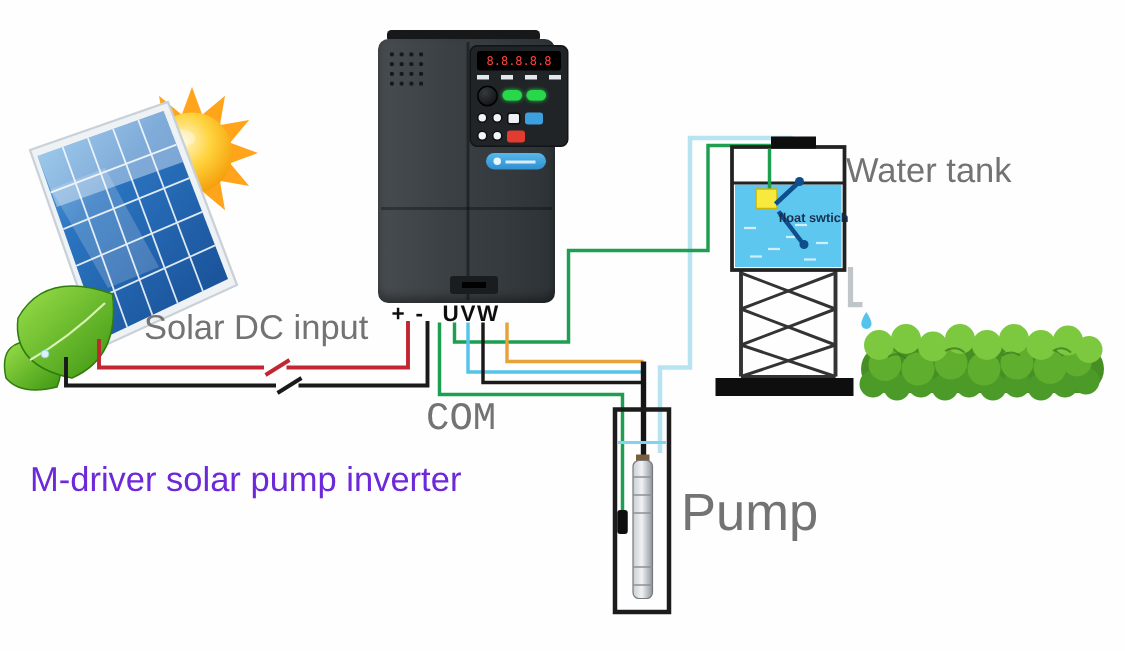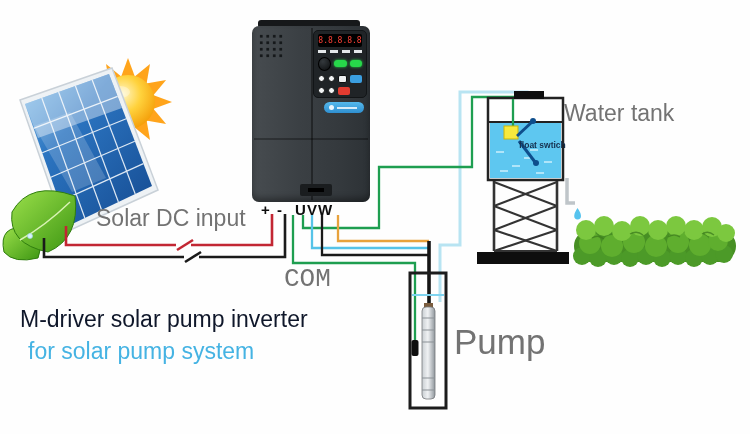--- a/index.html
+++ b/index.html
@@ -5,35 +5,35 @@
   html,body{margin:0;padding:0;background:#ffffff;}
   #stage{position:relative;width:750px;height:434px;background:#fefefe;overflow:hidden;
          font-family:"Liberation Sans","DejaVu Sans",sans-serif;}
   #art{position:absolute;left:0;top:0;}
   .label{position:absolute;color:#737373;white-space:nowrap;line-height:1;}
   .lbl-solar{left:96px;top:207px;font-size:23px;}
   .lbl-com{left:284px;top:266px;font-size:26px;font-family:Liberation Mono, monospace;}
   .lbl-pump{left:454px;top:324px;font-size:35px;}
   .lbl-tank{left:564px;top:102px;font-size:23px;}
   .lbl-float{left:519px;top:141px;font-size:8.5px;color:#16304e;font-weight:bold;}
-  .lbl-cap1{left:20px;top:308px;font-size:23px;color:#0f172a;}
+  .lbl-cap1{left:20px;top:308px;font-size:23px;color:#6d28d9;}
   .lbl-cap2{left:28px;top:340px;font-size:23px;color:#45b3e3;}
   .term{position:absolute;top:201px;font-size:15px;font-weight:bold;color:#0d0d0d;}
   .t0{left:261px;} .t1{left:277px;} .t2{left:295px;} .t3{left:307px;} .t4{left:318px;}
 
   
   .inv-top{position:absolute;left:258px;top:20px;width:102px;height:8px;background:#16181a;border-radius:3px;}
   .inverter{position:absolute;left:252px;top:26px;width:118px;height:176px;border-radius:7px;
             background:linear-gradient(90deg,#474c50 0%,#3b4044 40%,#34393d 75%,#2d3236 100%);
             box-shadow:inset 0 -4px 6px rgba(0,0,0,.35);}
   .inv-seam-v{position:absolute;left:59px;top:2px;width:2px;height:172px;background:rgba(0,0,0,.38);}
   .inv-seam-h{position:absolute;left:2px;top:112px;width:114px;height:2px;background:rgba(0,0,0,.30);}
   .inv-vents{position:absolute;left:6px;top:7px;width:26px;height:26px;
              background-image:radial-gradient(#15181a 1.3px,transparent 1.5px);background-size:6.5px 6.5px;}
-  .keypad{position:absolute;left:61px;top:4px;width:54px;height:68px;background:#202427;
+  .keypad{position:absolute;left:61px;top:4px;width:66px;height:68px;background:#202427;
           border:1px solid #121517;border-radius:5px;box-sizing:border-box;padding:3px 4px;}
   .kp-display{width:100%;height:13px;background:#000;border-radius:2px;color:#ff4136;
               font-family:"DejaVu Sans Mono","Liberation Mono",monospace;font-size:8px;
               line-height:13px;text-align:center;letter-spacing:0;}
   .kp-dashes{display:flex;justify-content:space-between;margin-top:3px;}
   .kp-dashes i{display:block;width:8px;height:2.5px;background:#e4e8ea;}
   .kp-row{display:flex;align-items:center;margin-top:4px;gap:3px;}
   .knob{width:14px;height:14px;border-radius:50%;background:radial-gradient(circle at 35% 30%,#34393d,#0b0d0e);
         border:1px solid #000;box-sizing:border-box;}
   .btn-green{width:13px;height:7px;border-radius:4px;background:#27d84a;box-shadow:0 0 3px #27d84a;}
@@ -288,14 +288,13 @@
   <span class="term t2">U</span>
   <span class="term t3">V</span>
   <span class="term t4">W</span>
 
   <div class="label lbl-solar">Solar DC input</div>
   <div class="label lbl-com">COM</div>
   <div class="label lbl-pump">Pump</div>
   <div class="label lbl-tank">Water tank</div>
   <div class="label lbl-float">float swtich</div>
   <div class="label lbl-cap1">M-driver solar pump inverter</div>
-  <div class="label lbl-cap2">for solar pump system</div>
 </div>
 
 </body></html>

